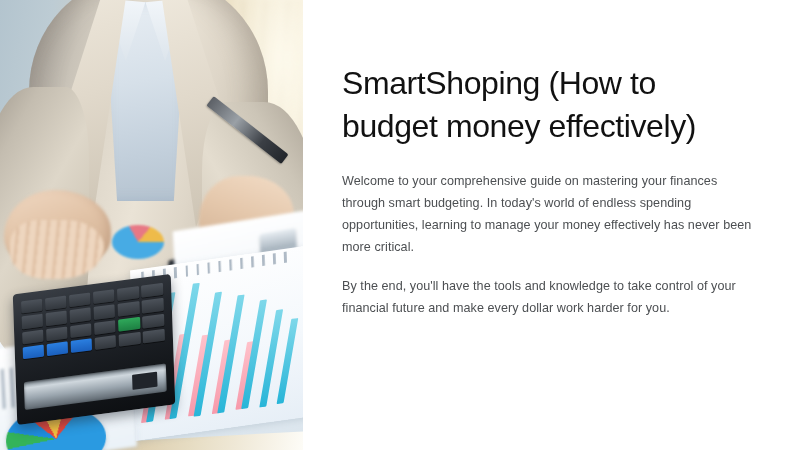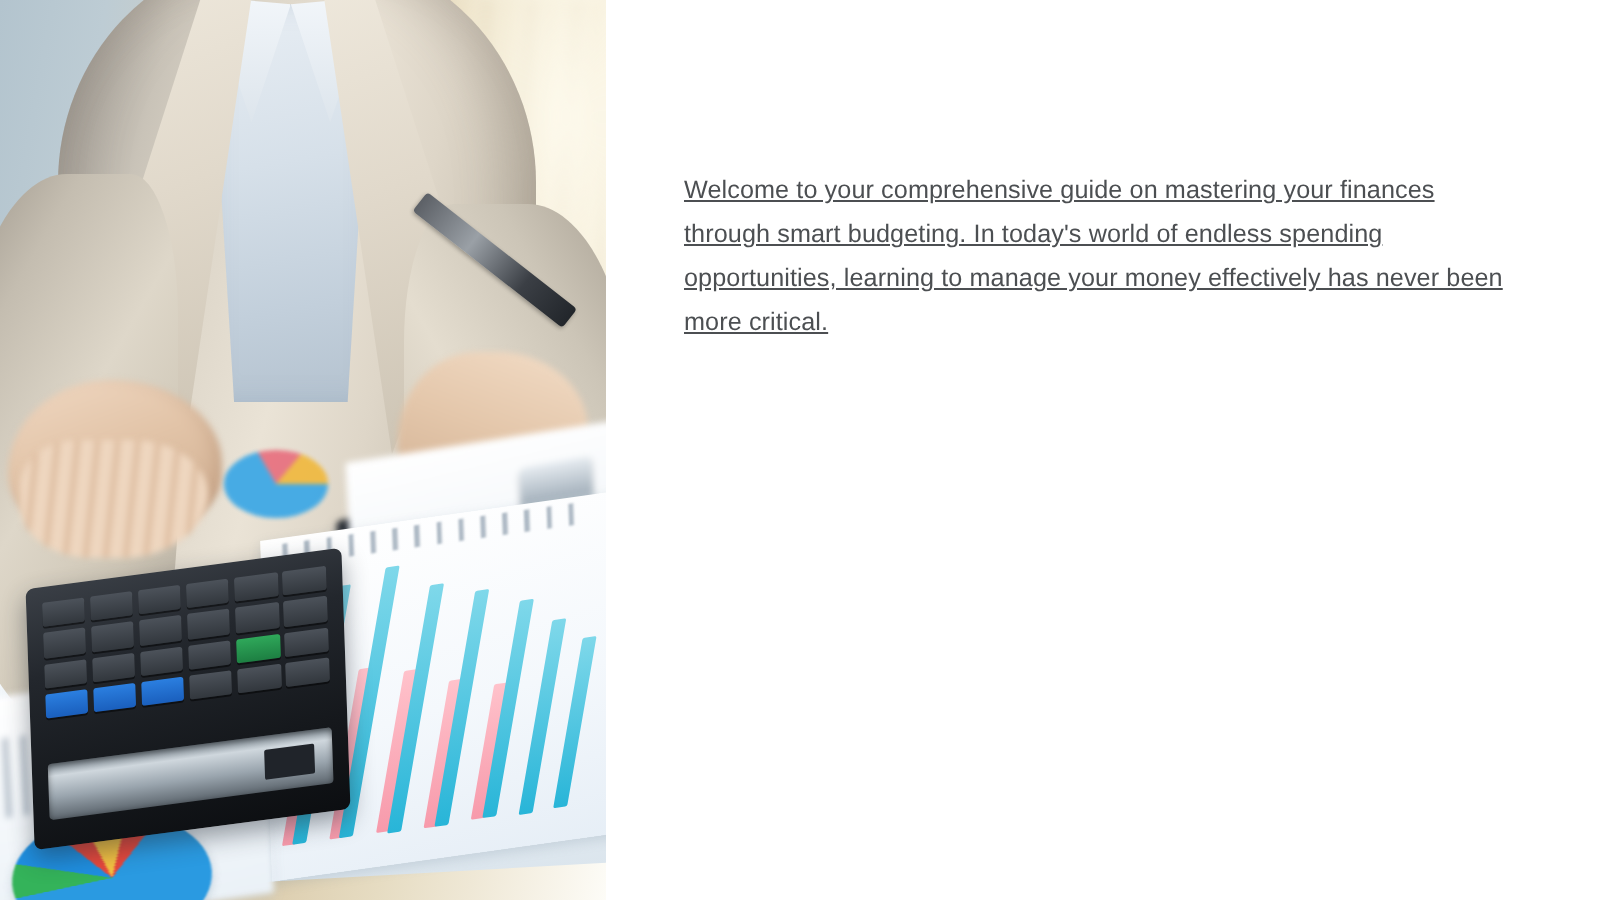--- a/index.html
+++ b/index.html
@@ -271,21 +271,20 @@
     color:#111111;
     max-width:400px;
   }
   .body-copy { margin-top:22px; max-width:412px; }
   .para {
     font-size:12.6px;
     line-height:22px;
     color:#4c4f52;
     margin-bottom:17px;
     letter-spacing:0.05px;
-    text-decoration:underline;
   }
   .para:last-child { margin-bottom:0; }
 </style>
 </head>
 <body>
 
 <div class="slide">
 
   <div class="image-panel">
     <div class="photo">
@@ -370,18 +369,20 @@
           <div class="key" style="left:68%;top:63%"></div>
           <div class="key" style="left:85%;top:63%"></div>
         </div>
         <div class="calc-screen"></div>
       </div>
 
     </div>
   </div>
 
   <div class="text-panel">
+    <h1 class="title">SmartShoping (How to budget money effectively)</h1>
     <div class="body-copy">
       <p class="para">Welcome to your comprehensive guide on mastering your finances through smart budgeting. In today's world of endless spending opportunities, learning to manage your money effectively has never been more critical.</p>
+      <p class="para">By the end, you'll have the tools and knowledge to take control of your financial future and make every dollar work harder for you.</p>
     </div>
   </div>
 
 </div>
 
 </body></html>

